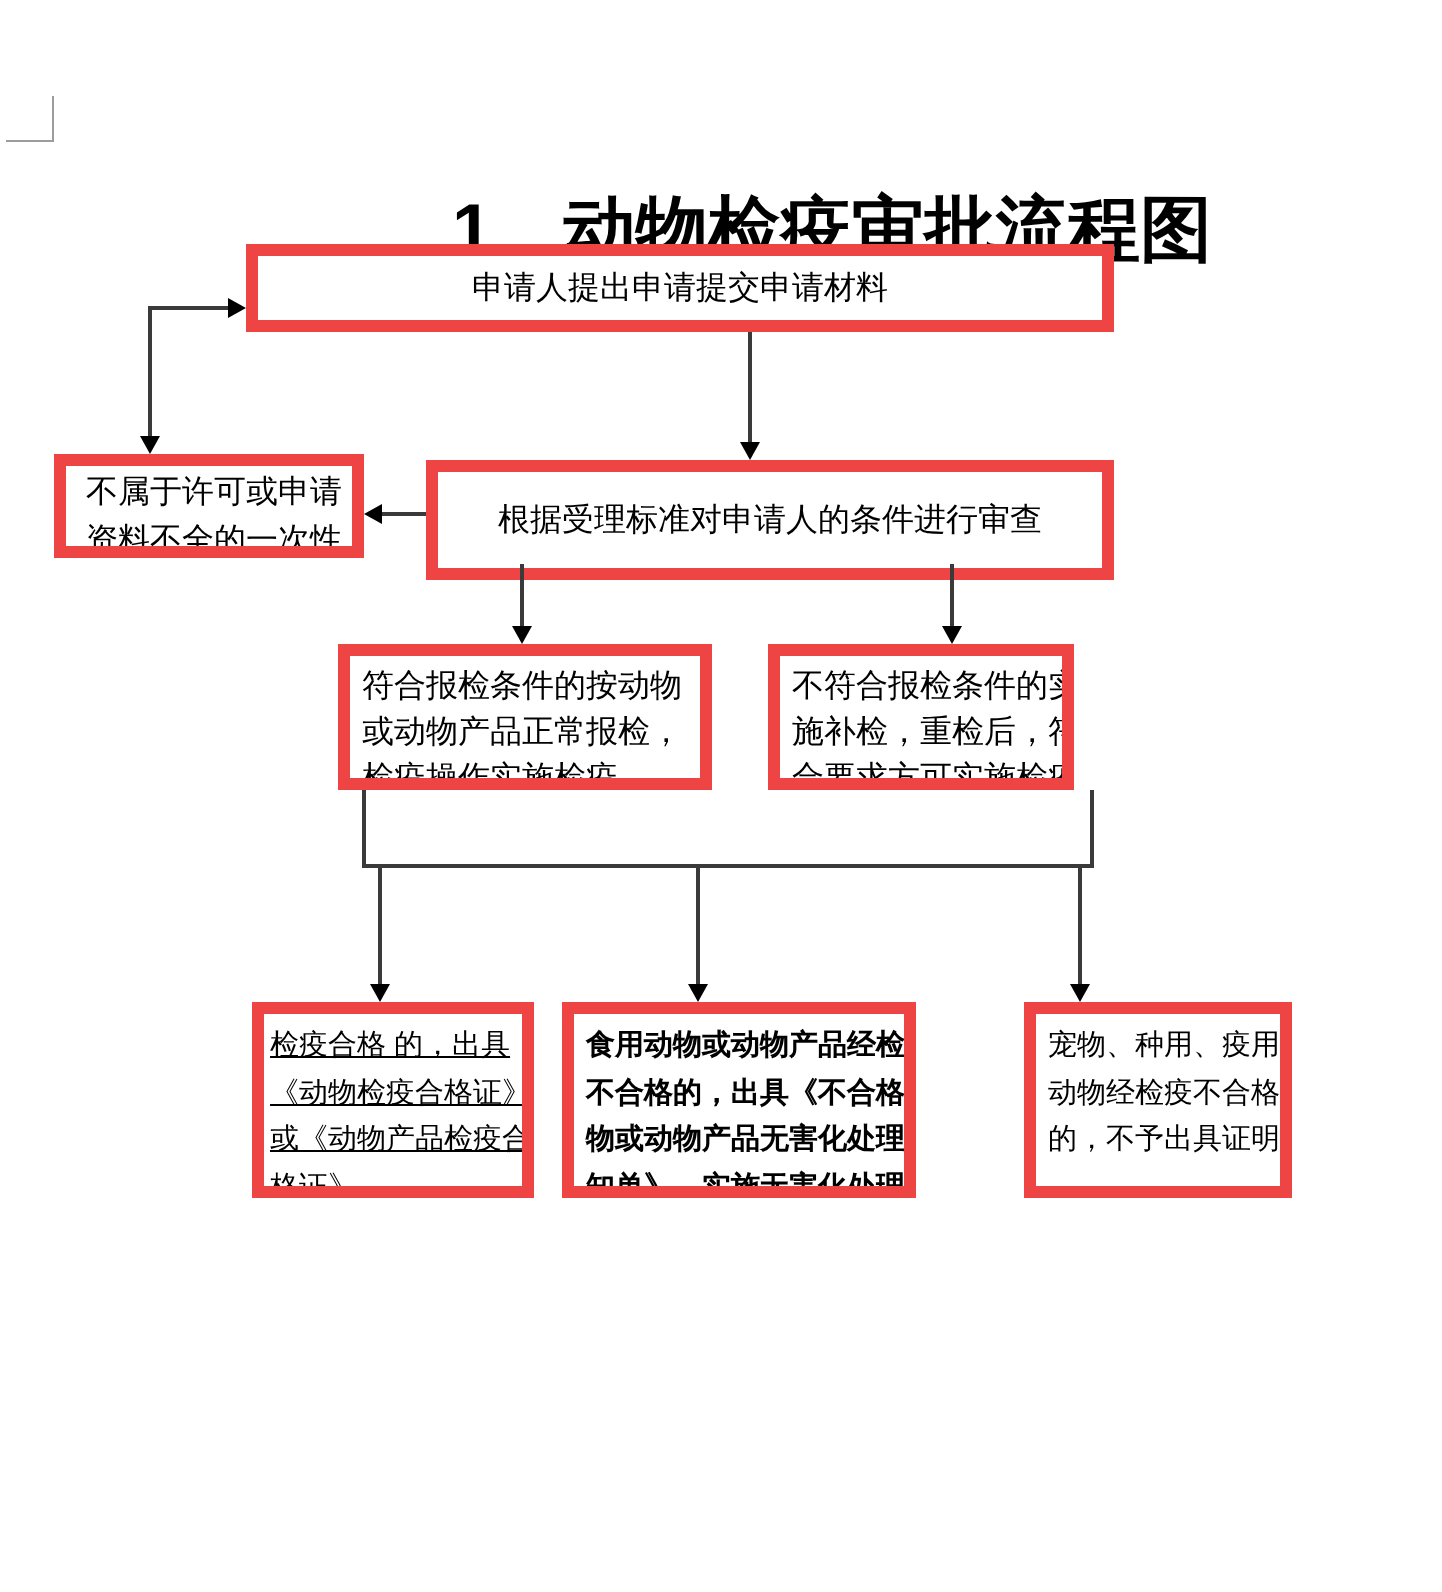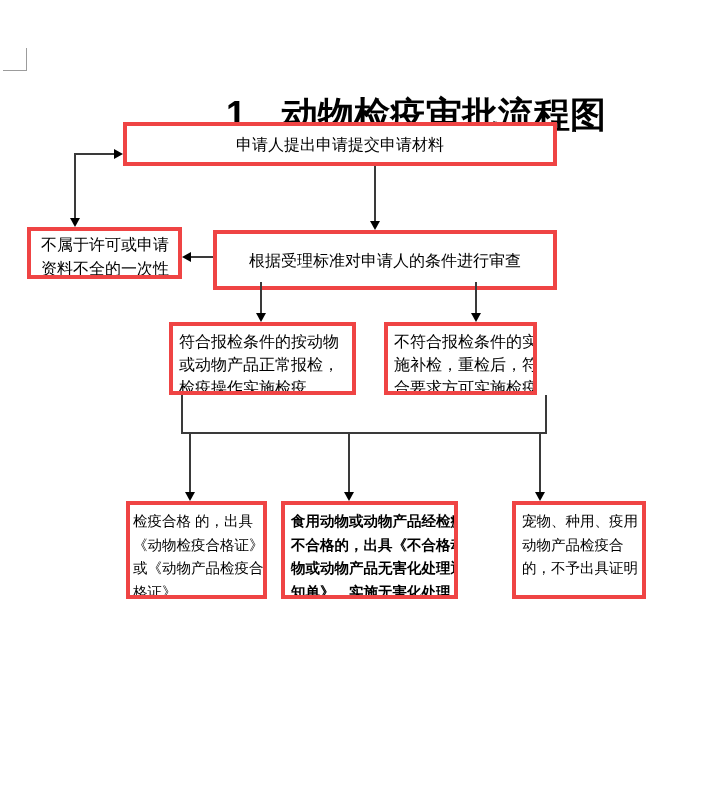--- a/index.html
+++ b/index.html
@@ -23,40 +23,40 @@
     font-weight: bold;
     letter-spacing: 0px;
     white-space: nowrap;
     margin-top: 21px;
   }
 
   
   .node {
     position: absolute;
     box-sizing: border-box;
-    border: 4px solid #ef4444;
+    border: 6px solid #ef4444;
     background: #fff;
     font-size: 16px;
     line-height: 23px;
   }
   .node.center {
     display: flex;
     align-items: center;
     justify-content: center;
     text-align: center;
     white-space: nowrap;
   }
   .node.multi {
     white-space: pre;
     overflow: hidden;
   }
   .node.pad-a { padding: 2px 10px; line-height: 24px; }
   .node.pad-b { padding: 4px 6px;  line-height: 23px; }
   .node.small { font-size: 14.5px; line-height: 23.5px; padding: 5px 6px; }
-  .node.small-tight { font-size: 14.5px; line-height: 23.5px; padding: 5px 3px; }
+  .node.small-tight { font-size: 14.5px; line-height: 23.5px; padding: 5px 3px; text-decoration: underline; }
 
   
   .line { position: absolute; background: #3a3a3a; }
   .h { height: 2px; }
   .v { width: 2px; }
 
   
   .arr { position: absolute; width: 0; height: 0; }
   .a-down  { border-left: 5px solid transparent; border-right: 5px solid transparent; border-top: 9px solid #000; }
   .a-right { border-top: 5px solid transparent; border-bottom: 5px solid transparent; border-left: 9px solid #000; }
@@ -89,21 +89,21 @@
 《动物检疫合格证》
 或《动物产品检疫合
 格证》</div>
 
 <div class="node multi small" style="left:281px; top:501px; width:177px; height:98px;font-weight:bold;">食用动物或动物产品经检疫
 不合格的，出具《不合格动
 物或动物产品无害化处理通
 知单》，实施无害化处理</div>
 
 <div class="node multi small" style="left:512px; top:501px; width:134px; height:98px;">宠物、种用、疫用
-动物产品检疫合
+动物经检疫不合格
 的，不予出具证明</div>
 
 <div class="line h" style="left:75px; top:153px; width:40px;"></div>
 <div class="line v" style="left:74px; top:153px; height:66px;"></div>
 <div class="arr a-right" style="left:114px; top:149px;"></div>
 <div class="arr a-down" style="left:70px; top:218px;"></div>
 
 <div class="line v" style="left:374px; top:166px; height:56px;"></div>
 <div class="arr a-down" style="left:370px; top:221px;"></div>
 

